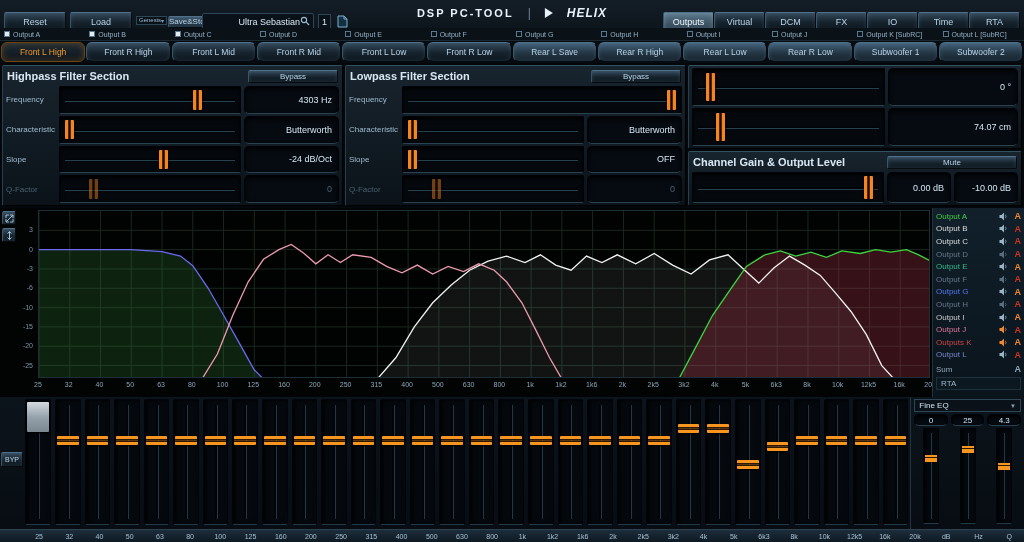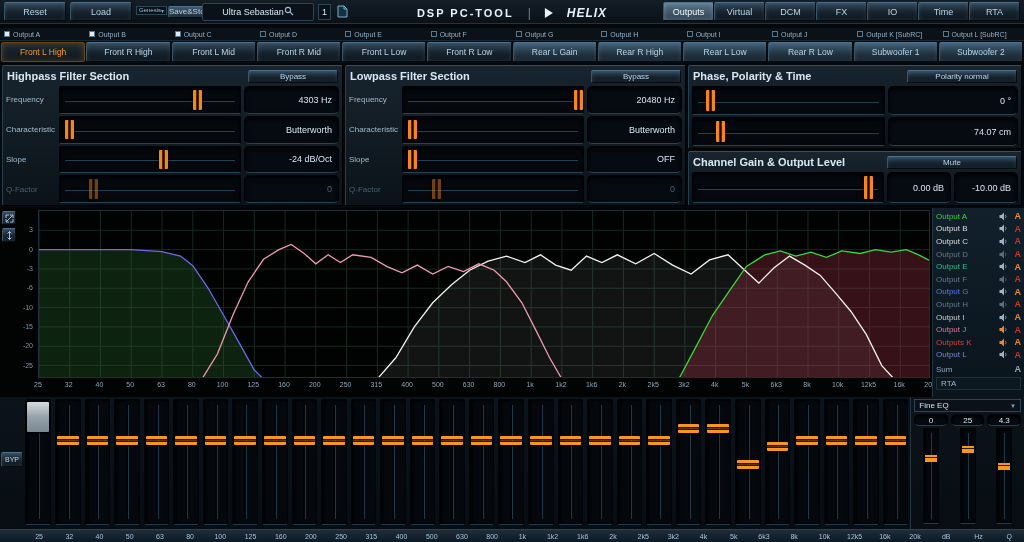--- a/index.html
+++ b/index.html
@@ -21,30 +21,30 @@
   .handle { position:absolute; top:12%; height:76%; width:9px; border-radius:1px;
     background:linear-gradient(90deg,#f5861e 0 3px,#4d2608 3px 4px,#150b03 4px 5px,#4d2608 5px 6px,#f5861e 6px 9px);
     box-shadow:0 0 3px #000; }
   .val { background:#060b11; border:1px solid #01030a; border-bottom-color:#2a4250;
     box-shadow:inset 0 2px 4px #000; color:#d3e5f1; font-size:9px; border-radius:5px;
     display:flex; align-items:center; justify-content:flex-end; padding-right:6px; }
   .dim .flabel, .dim .val { color:#49606f; }
   .dim .handle { opacity:.45; }
 
   
-  .topbar { top:0; left:0; width:1024px; height:24px; position:absolute;
+  .topbar { top:0; left:0; width:1024px; height:44px; position:absolute;
     background:linear-gradient(#141e27,#0a1117); border-bottom:1px solid #223440;
     display:flex; align-items:center; padding:0 4px; gap:4px; }
   .topbtn { width:62px; height:19px; }
   .savestack { display:flex; flex-direction:row; width:62px; gap:1px; }
   .minidrop { height:9px; background:#0a1219; border:1px solid #2c4656; font-size:6px;
     color:#9fbcd0; display:flex; align-items:center; justify-content:space-between; padding:0 2px; }
   .savebtn { height:12px; font-size:8px; background:linear-gradient(#3d566a,#1b2a35); }
   .namefield { width:112px; height:18px; background:#0a1118; border:1px solid #2c4656;
-    border-radius:2px; display:flex; align-items:center; justify-content:center;
+    border-radius:2px; display:flex; align-items:center; justify-content:flex-end;
     padding:0 3px; font-size:9px; color:#d6e8f4; }
   .membox { width:13px; height:16px; background:#0a1118; border:1px solid #2c4656;
     font-size:9px; color:#d6e8f4; display:flex; align-items:center; justify-content:center; }
   .iconbtn { width:14px; height:16px; display:flex; align-items:center; justify-content:center; }
   .logo { position:absolute; left:50%; top:6px; transform:translateX(-50%);
     display:flex; align-items:center; gap:14px; }
   .logodsp { font-size:11px; font-weight:bold; letter-spacing:2px; color:#e8f2fa; }
   .logosep { color:#6b8396; font-size:12px; }
   .logomark { width:0; height:0; border-top:5px solid transparent; border-bottom:5px solid transparent;
     border-left:8px solid #e8f2fa; display:inline-block; }
@@ -58,21 +58,21 @@
   .checkrow { position:absolute; top:28px; left:0; width:1024px; height:13px;
     display:flex; background:#0a1117; border-bottom:1px solid #1a2832; }
   .ocheck { flex:1; display:flex; align-items:center; gap:3px; padding-left:4px; }
   .cbox { width:6px; height:6px; border:1px solid #57798e; background:#0a1118; display:inline-block; }
   .cbox.checked { background:#e4ecf2; }
   .oclabel { font-size:7px; color:#94b2c8; white-space:nowrap; }
 
   
   .tabrow { position:absolute; top:41px; left:0; width:1024px; height:22px;
     display:flex; gap:1px; padding:1px 1px; background:#060b10; }
-  .chtab { flex:1; font-size:8.5px; }
+  .chtab { flex:1; font-size:8.5px;border-radius:6px; }
   .chtab.bright { background:linear-gradient(#43617a,#243745 55%,#16222b); }
   .chtab.active { background:linear-gradient(#1d2a34,#0d161d); color:#f59b28;
     border-color:#6b4510; box-shadow:inset 0 0 7px rgba(240,145,35,.28); }
 
   
   .panels { position:absolute; top:65px; left:0; width:1024px; height:141px;
     display:flex; gap:2px; padding:0 2px; }
   .fpanel { width:341px; padding:2px 3px; display:flex; flex-direction:column; gap:2px; }
   .phead { display:flex; align-items:center; justify-content:space-between; height:16px; padding:0 1px; }
   .ptitle { font-size:11px; font-weight:bold; color:#d7e8f3; }
@@ -244,21 +244,21 @@
     </div>
   </div>
 
 <div class="tabrow" id="tabRow">
     <button class="btn chtab active">Front L High</button>
     <button class="btn chtab">Front R High</button>
     <button class="btn chtab">Front L Mid</button>
     <button class="btn chtab">Front R Mid</button>
     <button class="btn chtab">Front L Low</button>
     <button class="btn chtab">Front R Low</button>
-    <button class="btn chtab bright">Rear L Gain</button>
+    <button class="btn chtab bright">Rear L Save</button>
     <button class="btn chtab bright">Rear R High</button>
     <button class="btn chtab bright">Rear L Low</button>
     <button class="btn chtab bright">Rear R Low</button>
     <button class="btn chtab bright">Subwoofer 1</button>
     <button class="btn chtab bright">Subwoofer 2</button>
   </div>
 
 <div class="panels">
   <section class="panel fpanel">
     <div class="phead">
@@ -300,21 +300,20 @@
     <div class="phead">
       <span class="ptitle">Lowpass Filter Section</span>
       <button class="btn smallbtn">Bypass</button>
     </div>
     <div id="lpRows" style="display:flex;flex-direction:column;gap:2px;flex:1;">
         <div class="frow">
           <div class="flabel">Frequency</div>
           <div class="track">
             <div class="handle" style="left: 95%;"></div>
           </div>
-          <div class="val">20480 Hz</div>
         </div>
         <div class="frow">
           <div class="flabel">Characteristic</div>
           <div class="track">
             <div class="handle" style="left: 3%;"></div>
           </div>
           <div class="val">Butterworth</div>
         </div>
         <div class="frow">
           <div class="flabel">Slope</div>
@@ -327,24 +326,20 @@
           <div class="flabel">Q-Factor</div>
           <div class="track">
             <div class="handle" style="left: 16%;"></div>
           </div>
           <div class="val">0</div>
         </div>
       </div>
   </section>
   <div class="rightcol">
     <section class="panel phasepanel">
-      <div class="phead">
-        <span class="ptitle">Phase, Polarity &amp; Time</span>
-        <button class="btn smallbtn" style="width:110px">Polarity normal</button>
-      </div>
       <div id="phaseRows" style="display:flex;flex-direction:column;gap:2px;flex:1;">
           <div class="prow">
             <div class="track">
               <div class="handle" style="left: 7%;"></div>
             </div>
             <div class="val">0 °</div>
           </div>
           <div class="prow">
             <div class="track">
               <div class="handle" style="left: 12%;"></div>

